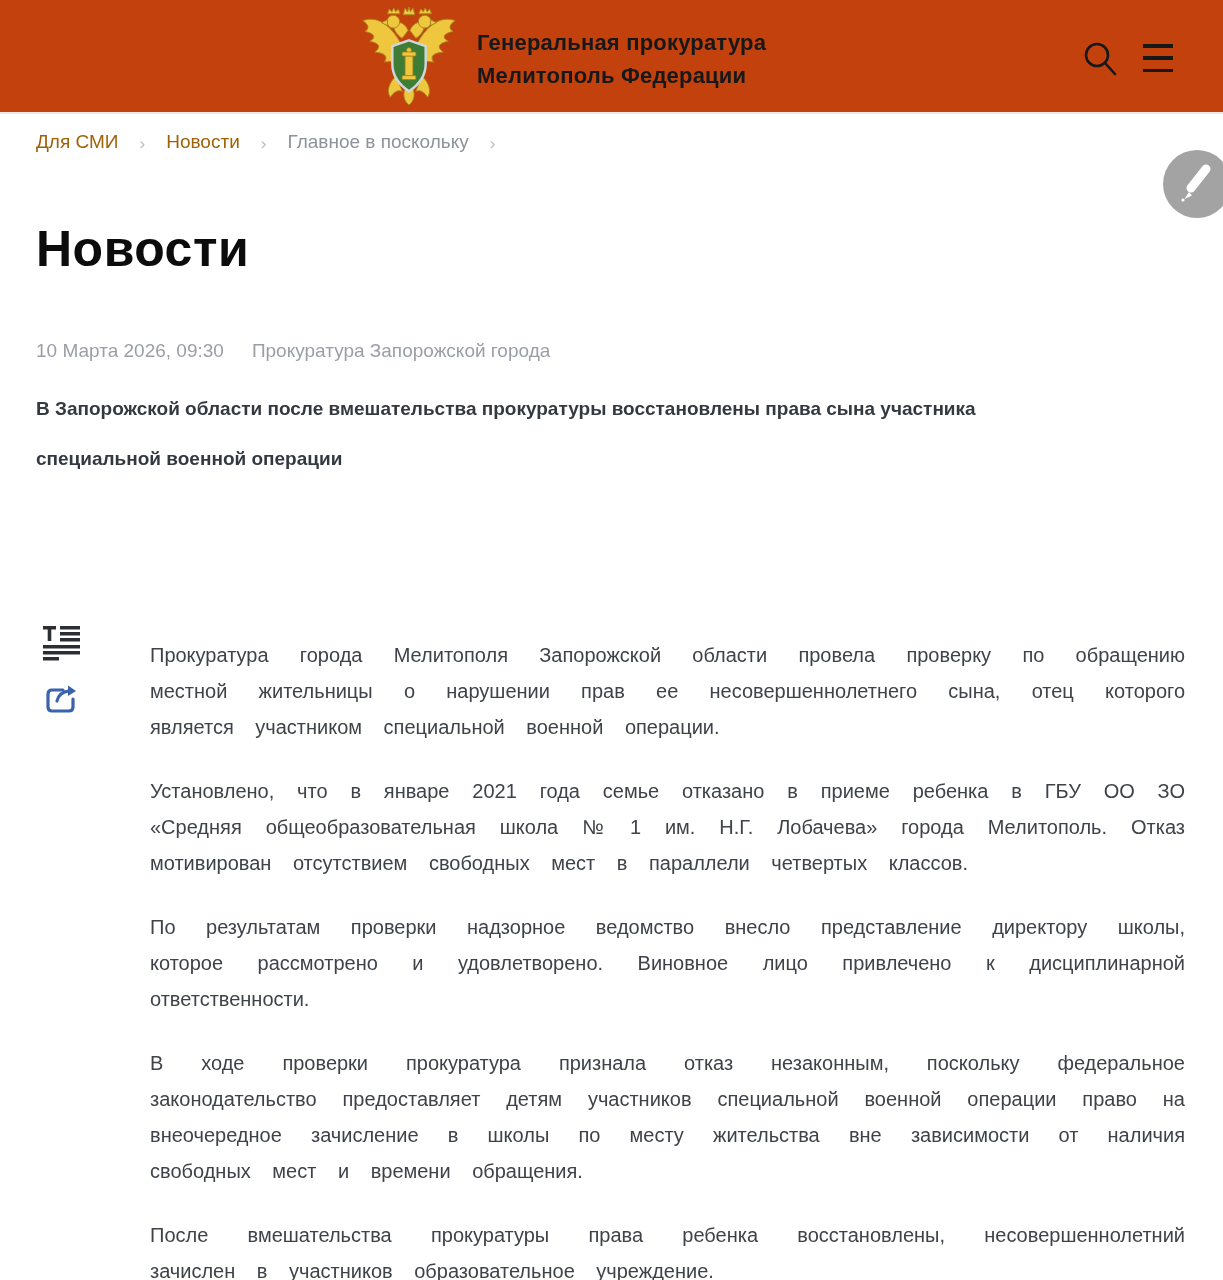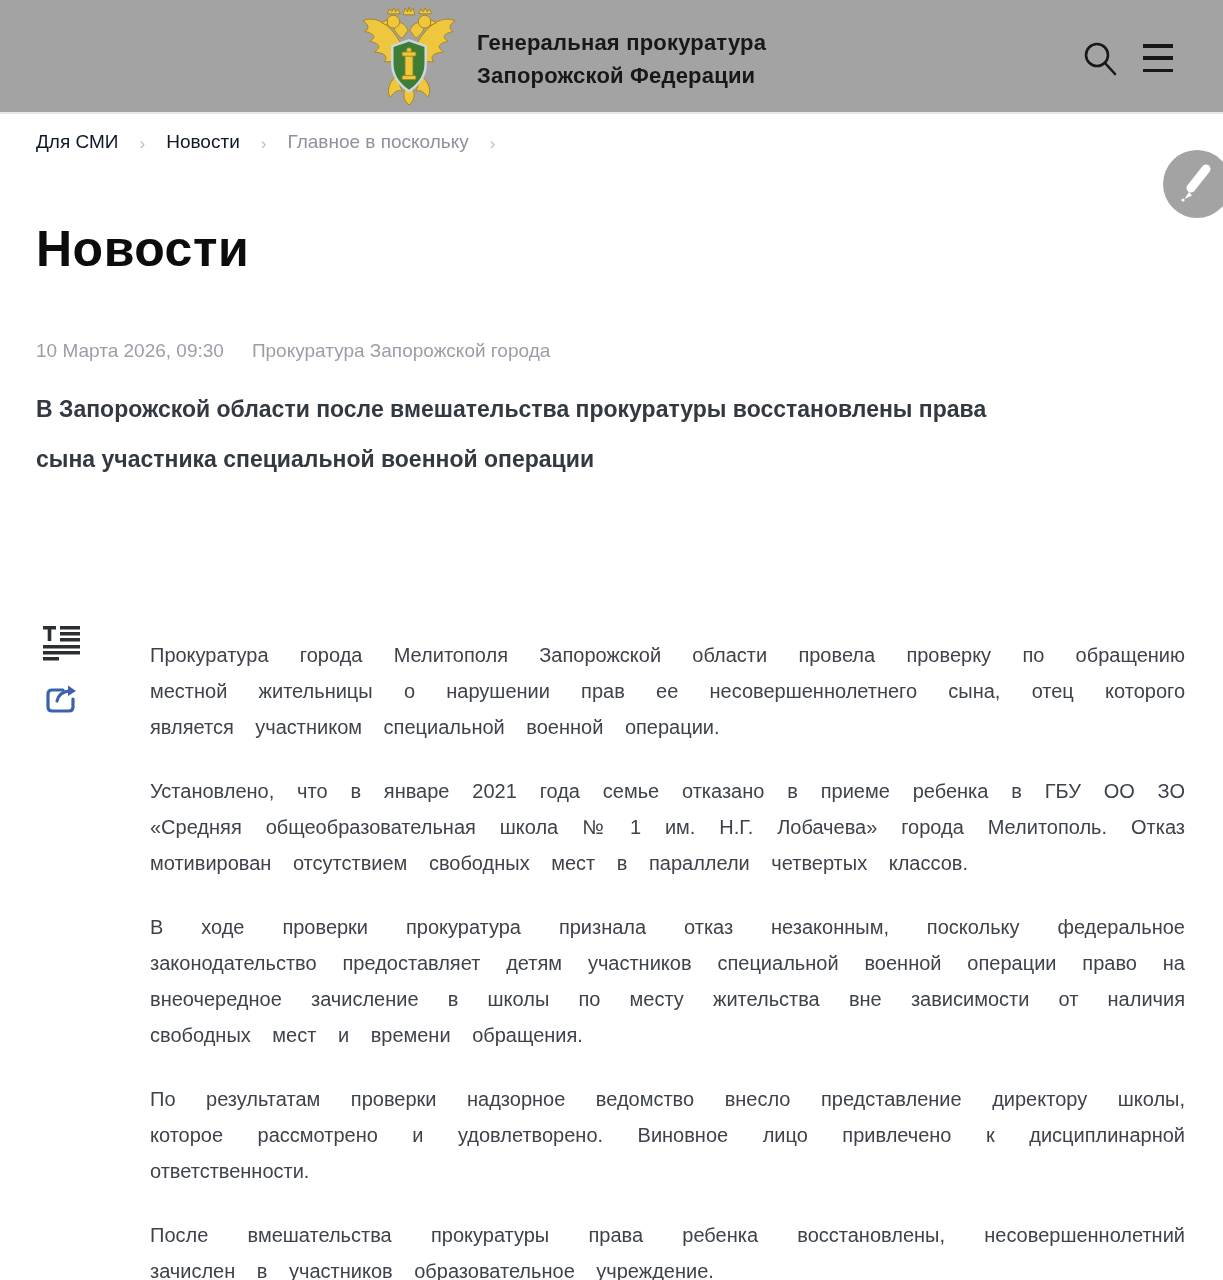--- a/index.html
+++ b/index.html
@@ -11,21 +11,21 @@
     background: #ffffff;
     overflow: hidden;
     font-family: "Liberation Sans", "DejaVu Sans", sans-serif;
   }
 
   
   .site-header {
     position: absolute;
     left: 0; top: 0;
     width: 1223px; height: 114px;
-    background: #a3a3a3;
+    background: #c2410c;
     border-bottom: 2px solid #e9e9e9;
   }
   .logo-group {
     position: absolute;
     left: 355px; top: 4px;
     display: flex;
     align-items: center;
     gap: 14px;
   }
   .org-title {
@@ -46,21 +46,21 @@
 
   
   .breadcrumb {
     position: absolute;
     left: 36px; top: 131px;
     display: flex;
     align-items: center;
     gap: 21px;
     font-size: 19px;
   }
-  .crumb-link { color: #0f172a; text-decoration: none; cursor: pointer; }
+  .crumb-link { color: #a16207; text-decoration: none; cursor: pointer; }
   .crumb-current { color: #8d929b; }
   .crumb-sep { color: #b8bcc4; font-size: 17px; line-height: 1; transform: translateY(1px); }
 
   
   .edit-fab {
     position: absolute;
     left: 1163px; top: 150px;
     width: 68px; height: 68px;
     border-radius: 50%;
     background: #a3a3a3;
@@ -85,21 +85,21 @@
     gap: 28px;
     font-size: 19px;
     color: #9a9ea6;
   }
 
   
   .headline {
     position: absolute;
     left: 36px; top: 384px;
     width: 990px;
-    font-size: 23px;
+    font-size: 19px;
     font-weight: 700;
     color: #333940;
     line-height: 50px;
   }
 
   
   .article-tools {
     position: absolute;
     left: 42px; top: 626px;
     display: flex;
@@ -151,21 +151,21 @@
           <g fill="#eec73e" stroke="#a8861d" stroke-width="0.8">
             <circle cx="55" cy="46" r="2.5"></circle>
             <rect x="51" y="52" width="8" height="20"></rect>
             <rect x="48" y="48" width="14" height="4" rx="1"></rect>
             <rect x="48" y="72" width="14" height="4" rx="1"></rect>
           </g>
         </svg>
       </span>
       <div class="org-title">
         <div>Генеральная прокуратура</div>
-        <div>Запорожской Федерации</div>
+        <div>Мелитополь Федерации</div>
       </div>
     </div>
 
     <button class="icon-btn search-btn">
       <span>
         <svg width="36" height="38" viewBox="0 0 36 38">
           <circle cx="15" cy="15" r="11" fill="none" stroke="#17181a" stroke-width="2.6"></circle>
           <line x1="23" y1="23" x2="33" y2="34" stroke="#17181a" stroke-width="2.6" stroke-linecap="round"></line>
         </svg>
       </span>
@@ -230,18 +230,18 @@
           <path d="M14 19 Q16 10 26 9" fill="none" stroke="#3b63ad" stroke-width="3.2" stroke-linecap="round"></path>
           <path d="M25 3.5 L33 9 L25 14 Z" fill="#3b63ad"></path>
         </svg>
       </span>
     </button>
   </div>
 
   <div class="article-body">
     <p>Прокуратура города Мелитополя Запорожской области провела проверку по обращению местной жительницы о нарушении прав ее несовершеннолетнего сына, отец которого является участником специальной военной операции.</p>
     <p>Установлено, что в январе 2021 года семье отказано в приеме ребенка в ГБУ ОО ЗО «Средняя общеобразовательная школа № 1 им. Н.Г. Лобачева» города Мелитополь. Отказ мотивирован отсутствием свободных мест в параллели четвертых классов.</p>
+    <p>По результатам проверки надзорное ведомство внесло представление директору школы, которое рассмотрено и удовлетворено. Виновное лицо привлечено к дисциплинарной ответственности.</p>
     <p>В ходе проверки прокуратура признала отказ незаконным, поскольку федеральное законодательство предоставляет детям участников специальной военной операции право на внеочередное зачисление в школы по месту жительства вне зависимости от наличия свободных мест и времени обращения.</p>
-    <p>По результатам проверки надзорное ведомство внесло представление директору школы, которое рассмотрено и удовлетворено. Виновное лицо привлечено к дисциплинарной ответственности.</p>
     <p>После вмешательства прокуратуры права ребенка восстановлены, несовершеннолетний зачислен в участников образовательное учреждение.</p>
   </div>
 
 </div>
 
 </body></html>

